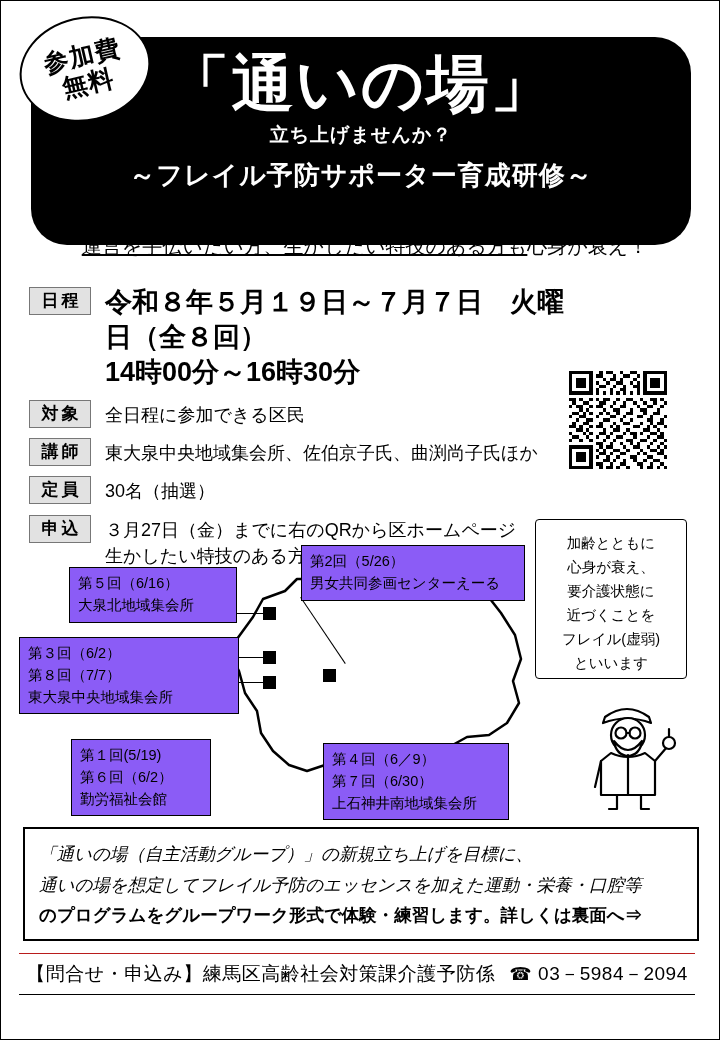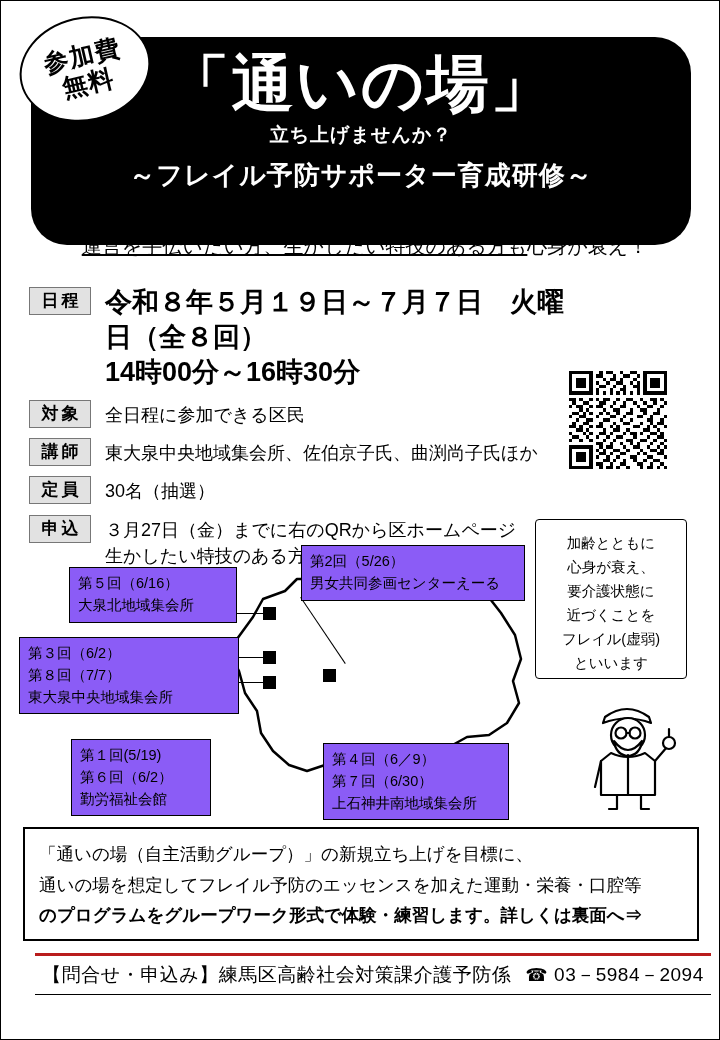--- a/index.html
+++ b/index.html
@@ -209,30 +209,30 @@
     height: 114px;
     border: 2px solid #000;
     background: #fff;
     padding: 10px 14px;
   }
   .desc-line {
     font-size: 17.5px;
     line-height: 1.75;
     font-weight: bold;
   }
-  .desc-line.nb { font-weight: normal; }
+  .desc-line.nb { font-weight: normal; font-style: italic; }
 
   
   .contact {
     position: absolute;
-    left: 34px;
+    left: 18px;
     top: 952px;
     width: 676px;
     height: 42px;
-    border-top: 3px solid #b91c1c;
+    border-top: 1px solid #b91c1c;
     border-bottom: 1px solid #000;
     display: flex;
     align-items: center;
     justify-content: center;
     font-size: 19px;
     letter-spacing: 0.5px;
   }
   .phone-icon {
     display: inline-block;
     margin: 0 6px 0 14px;

